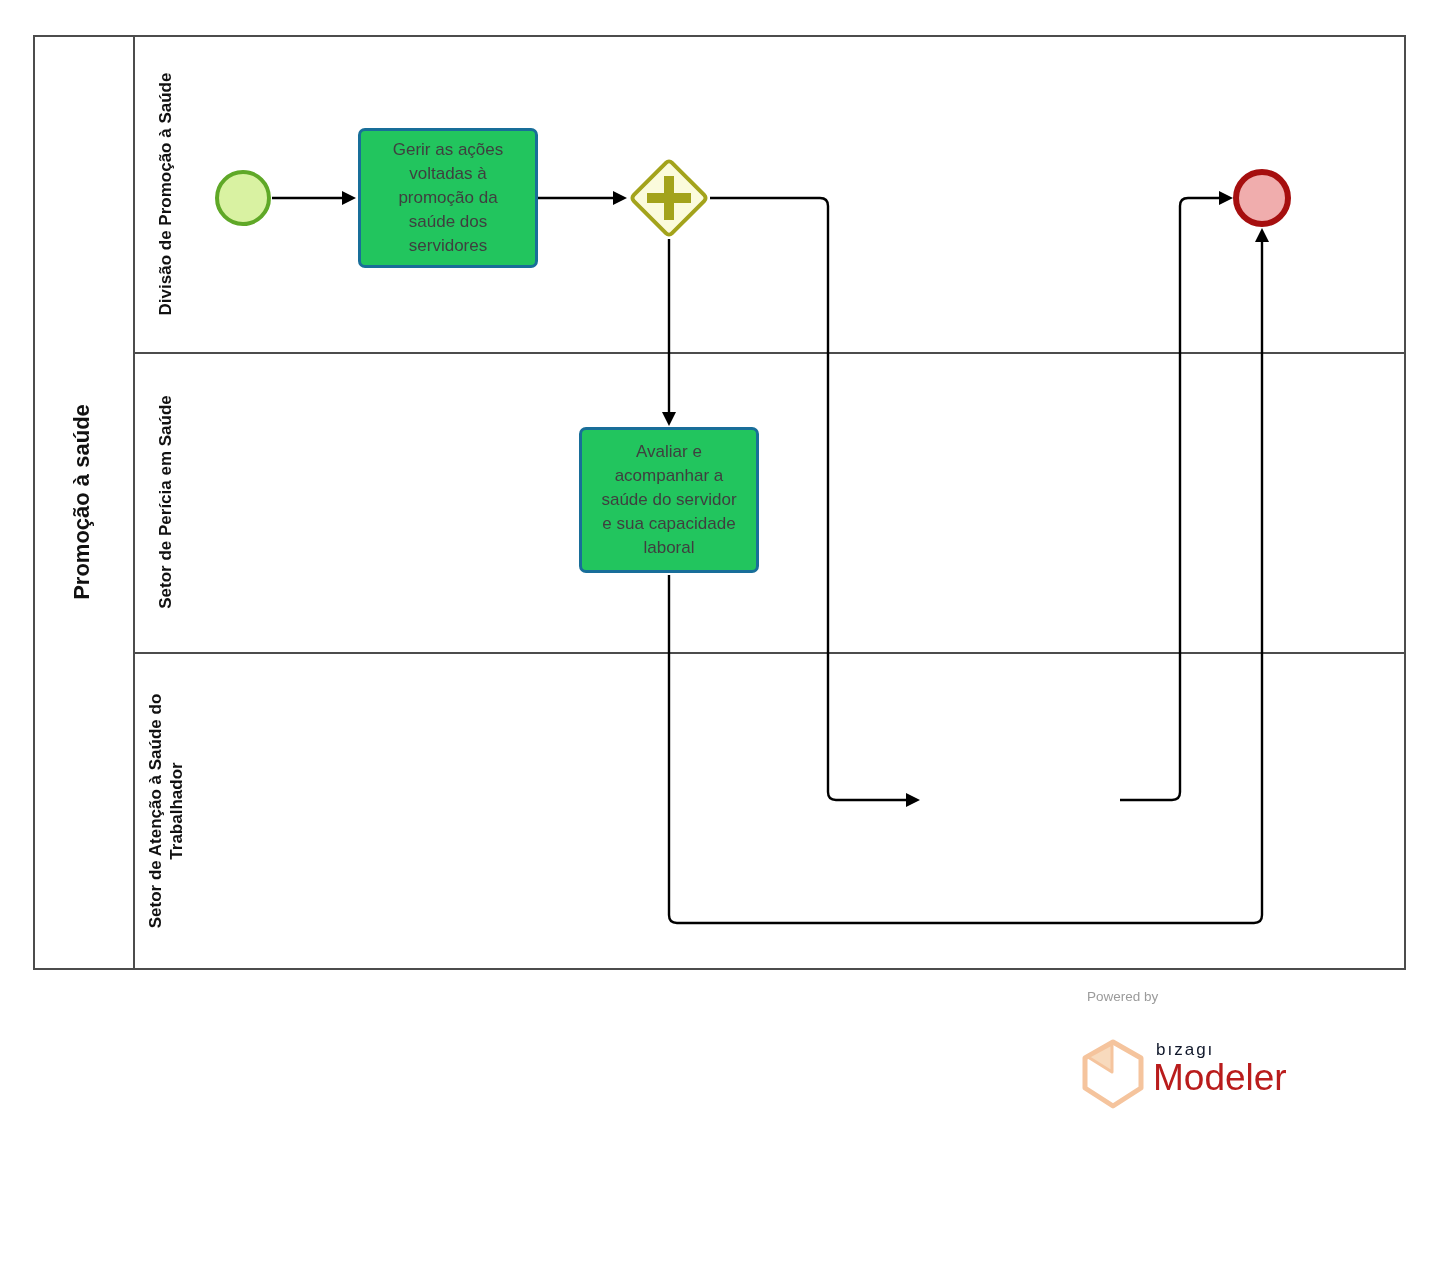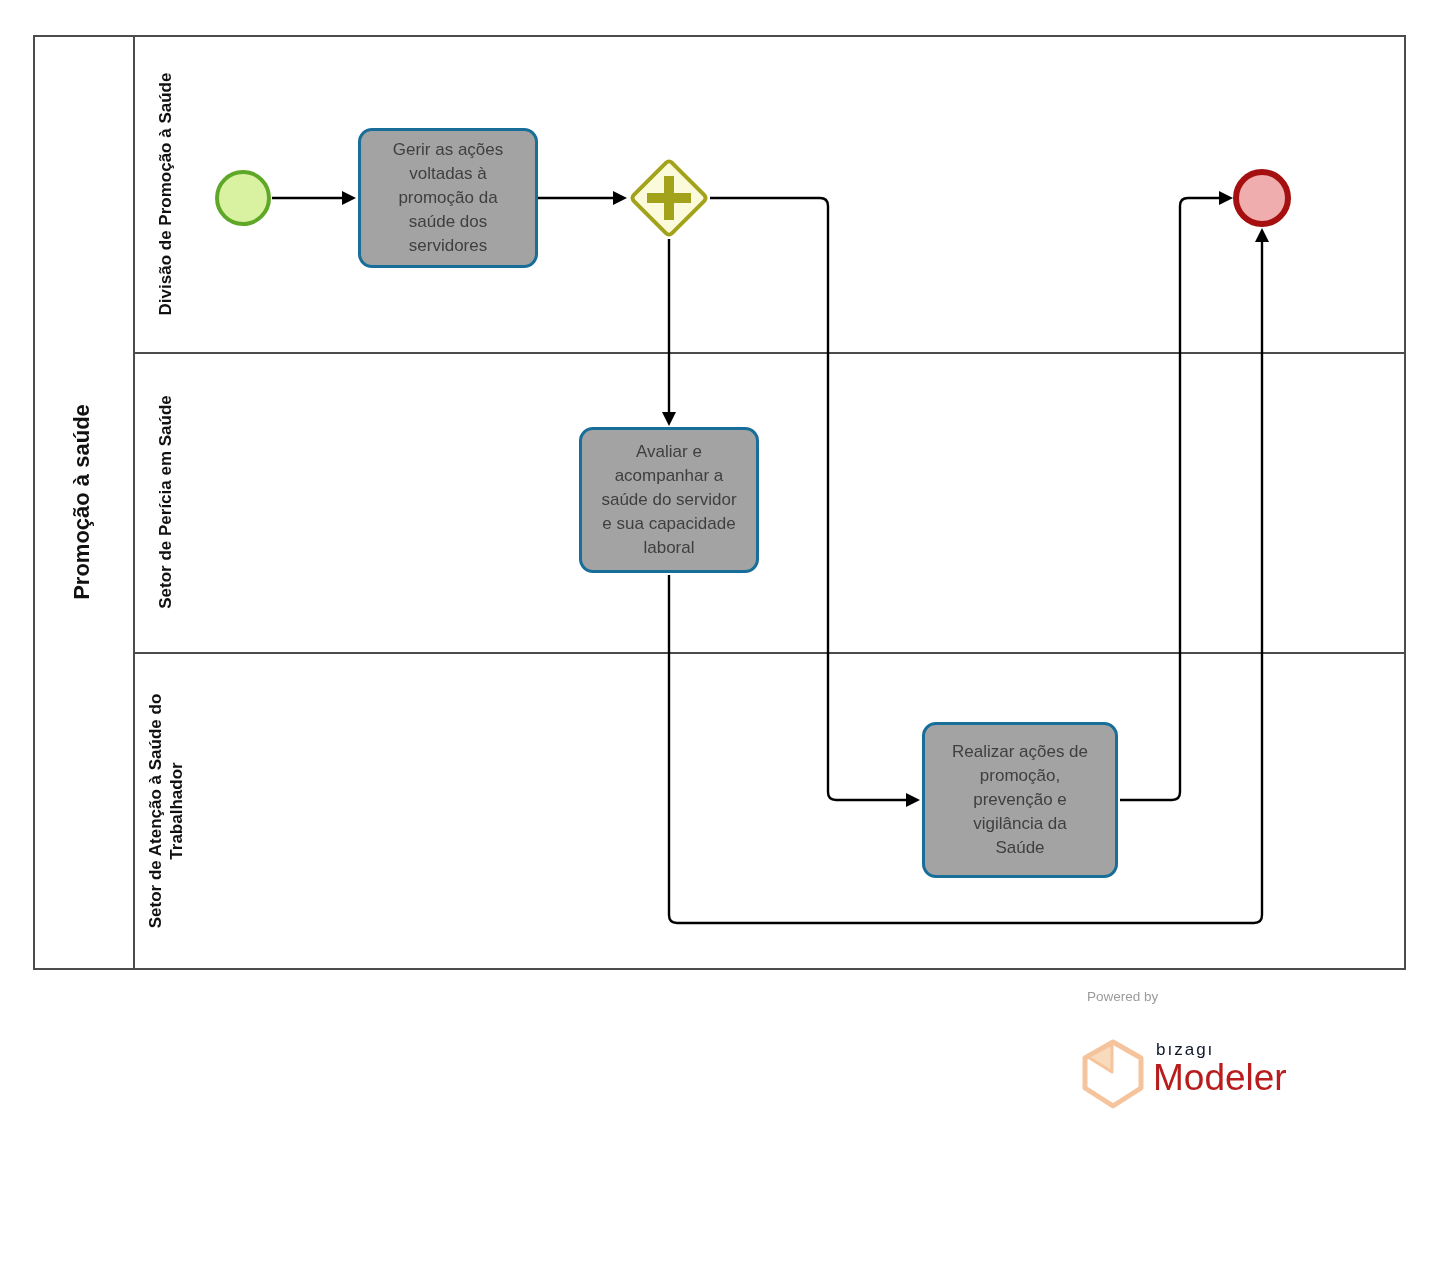--- a/index.html
+++ b/index.html
@@ -16,22 +16,22 @@
 
   .vlabel{position:absolute;transform:translate(-50%,-50%) rotate(-90deg);
           text-align:center;color:#111;font-weight:bold;}
   #pool-title{left:82px;top:502px;font-size:22px;white-space:nowrap;}
   .lane-label{left:166px;font-size:17px;white-space:nowrap;}
   #lane-label-1{top:194px;}
   #lane-label-2{top:502px;}
   #lane-label-3{top:811px;white-space:pre-line;width:250px;line-height:1.25;}
 
   
-  .task{position:absolute;box-sizing:border-box;background:#a3a3a3;border:3px solid #186e99;
-        border-radius:14px;display:flex;align-items:center;justify-content:center;
+  .task{position:absolute;box-sizing:border-box;background:#22c55e;border:3px solid #186e99;
+        border-radius:7px;display:flex;align-items:center;justify-content:center;
         text-align:center;color:#3f3f3f;font-size:17px;line-height:1.42;padding:4px 8px;
         white-space:pre-line;z-index:3;}
   #task-gerir{left:358px;top:128px;width:180px;height:140px;}
   #task-avaliar{left:579px;top:427px;width:180px;height:146px;}
   #task-realizar{left:922px;top:722px;width:196px;height:156px;}
 
   .event{position:absolute;box-sizing:border-box;border-radius:50%;z-index:3;}
   #start-event{left:215px;top:170px;width:56px;height:56px;background:#d9f2a2;border:4px solid #5fa827;}
   #end-event{left:1233px;top:169px;width:58px;height:58px;background:#f0adad;border:6px solid #a60f0f;}
 
@@ -110,25 +110,20 @@
     <div class="plus-h"></div>
     <div class="plus-v"></div>
   </div>
 
   <div class="task" id="task-avaliar">Avaliar e
 acompanhar a
 saúde do servidor
 e sua capacidade
 laboral</div>
 
-  <div class="task" id="task-realizar">Realizar ações de
-promoção,
-prevenção e
-vigilância da
-Saúde</div>
 
   <div class="event" id="end-event"></div>
 
   <div id="powered-by">Powered by</div>
 
   <div id="bizagi-logo">
     <svg id="bizagi-box" width="62" height="74" viewBox="0 0 62 74">
       <path d="M 31 6 L 59 22 V 52 L 31 70 L 3 52 V 22 Z" fill="none" stroke="#f5c49d" stroke-width="5" stroke-linejoin="round"></path>
       <path d="M 6 21 L 30 8 L 30 36 Z" fill="#f8dabd" stroke="#f5c49d" stroke-width="3" stroke-linejoin="round"></path>
     </svg>

